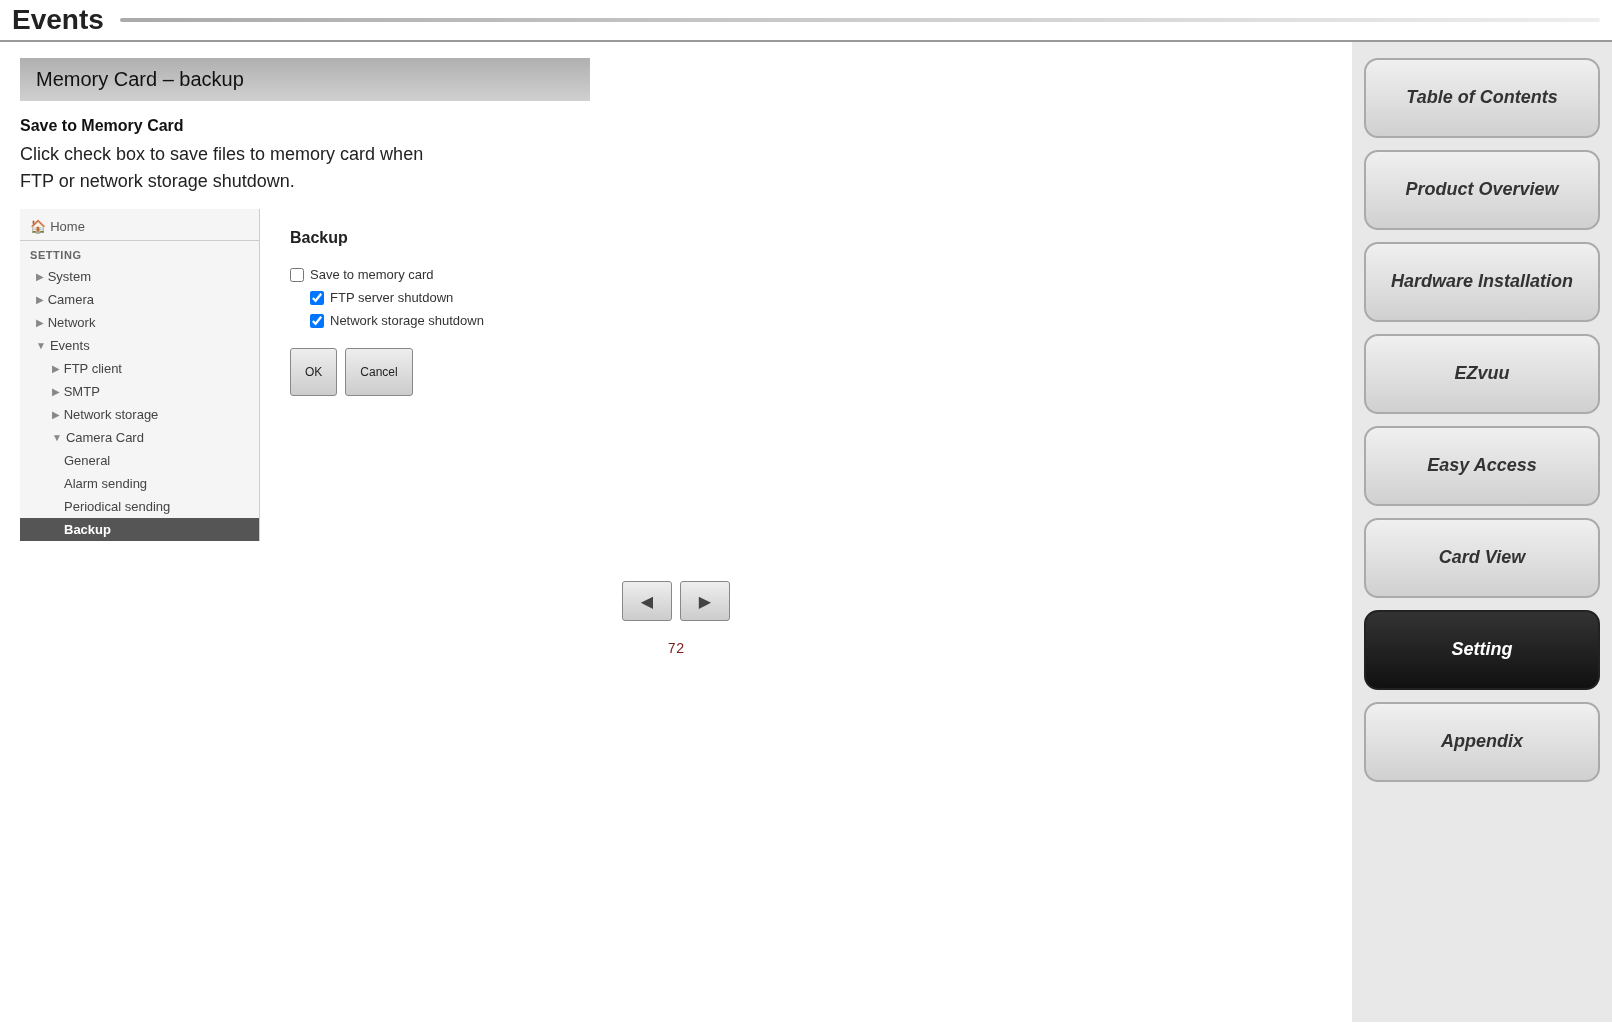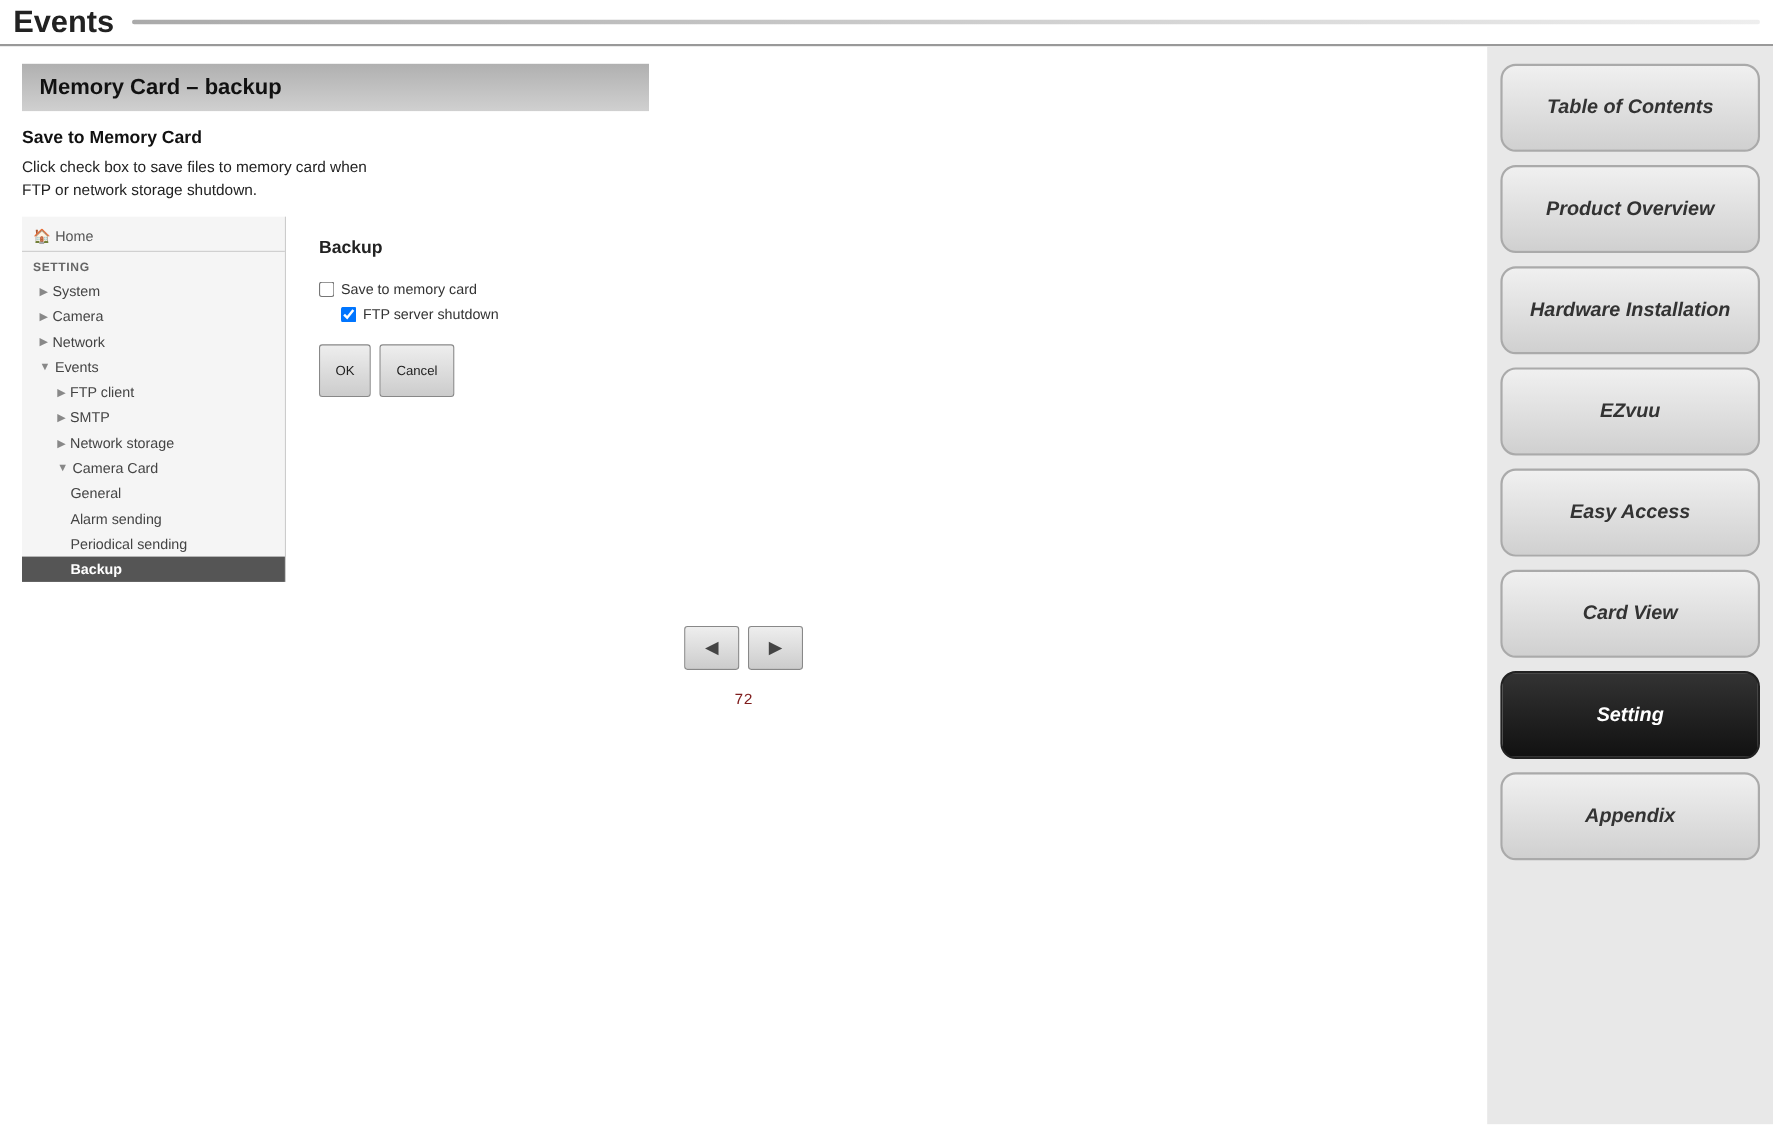--- a/index.html
+++ b/index.html
@@ -48,32 +48,32 @@
 
     
     .page-heading-box {
       background: linear-gradient(to bottom, #b0b0b0, #d0d0d0);
       padding: 10px 16px;
       margin-bottom: 16px;
       max-width: 570px;
     }
     .page-heading-box h2 {
       font-size: 20px;
-      font-weight: bold;
+      font-weight: normal;
       color: #111;
     }
 
     .section-title {
       font-size: 16px;
       font-weight: bold;
       color: #111;
       margin-bottom: 6px;
     }
     .section-desc {
-      font-size: 14px;
+      font-size: 18px;
       color: #222;
       margin-bottom: 14px;
       line-height: 1.5;
     }
 
     
     .ui-mockup {
       display: flex;
       margin-top: 8px;
     }
@@ -327,20 +327,24 @@
           <div class="checkbox-row">
             <input type="checkbox" style="">
             <label>Save to memory card</label>
           </div>
 
           <div class="checkbox-row sub-check">
             <input type="checkbox" checked="" style="">
             <label>FTP server shutdown</label>
           </div>
 
+          <div class="checkbox-row sub-check">
+            <input type="checkbox" checked="" style="">
+            <label>Network storage shutdown</label>
+          </div>
         </div>
 
         <div class="btn-row">
           <button class="btn-small">OK</button>
           <button class="btn-small">Cancel</button>
         </div>
       </div>
 
     </div>
 

